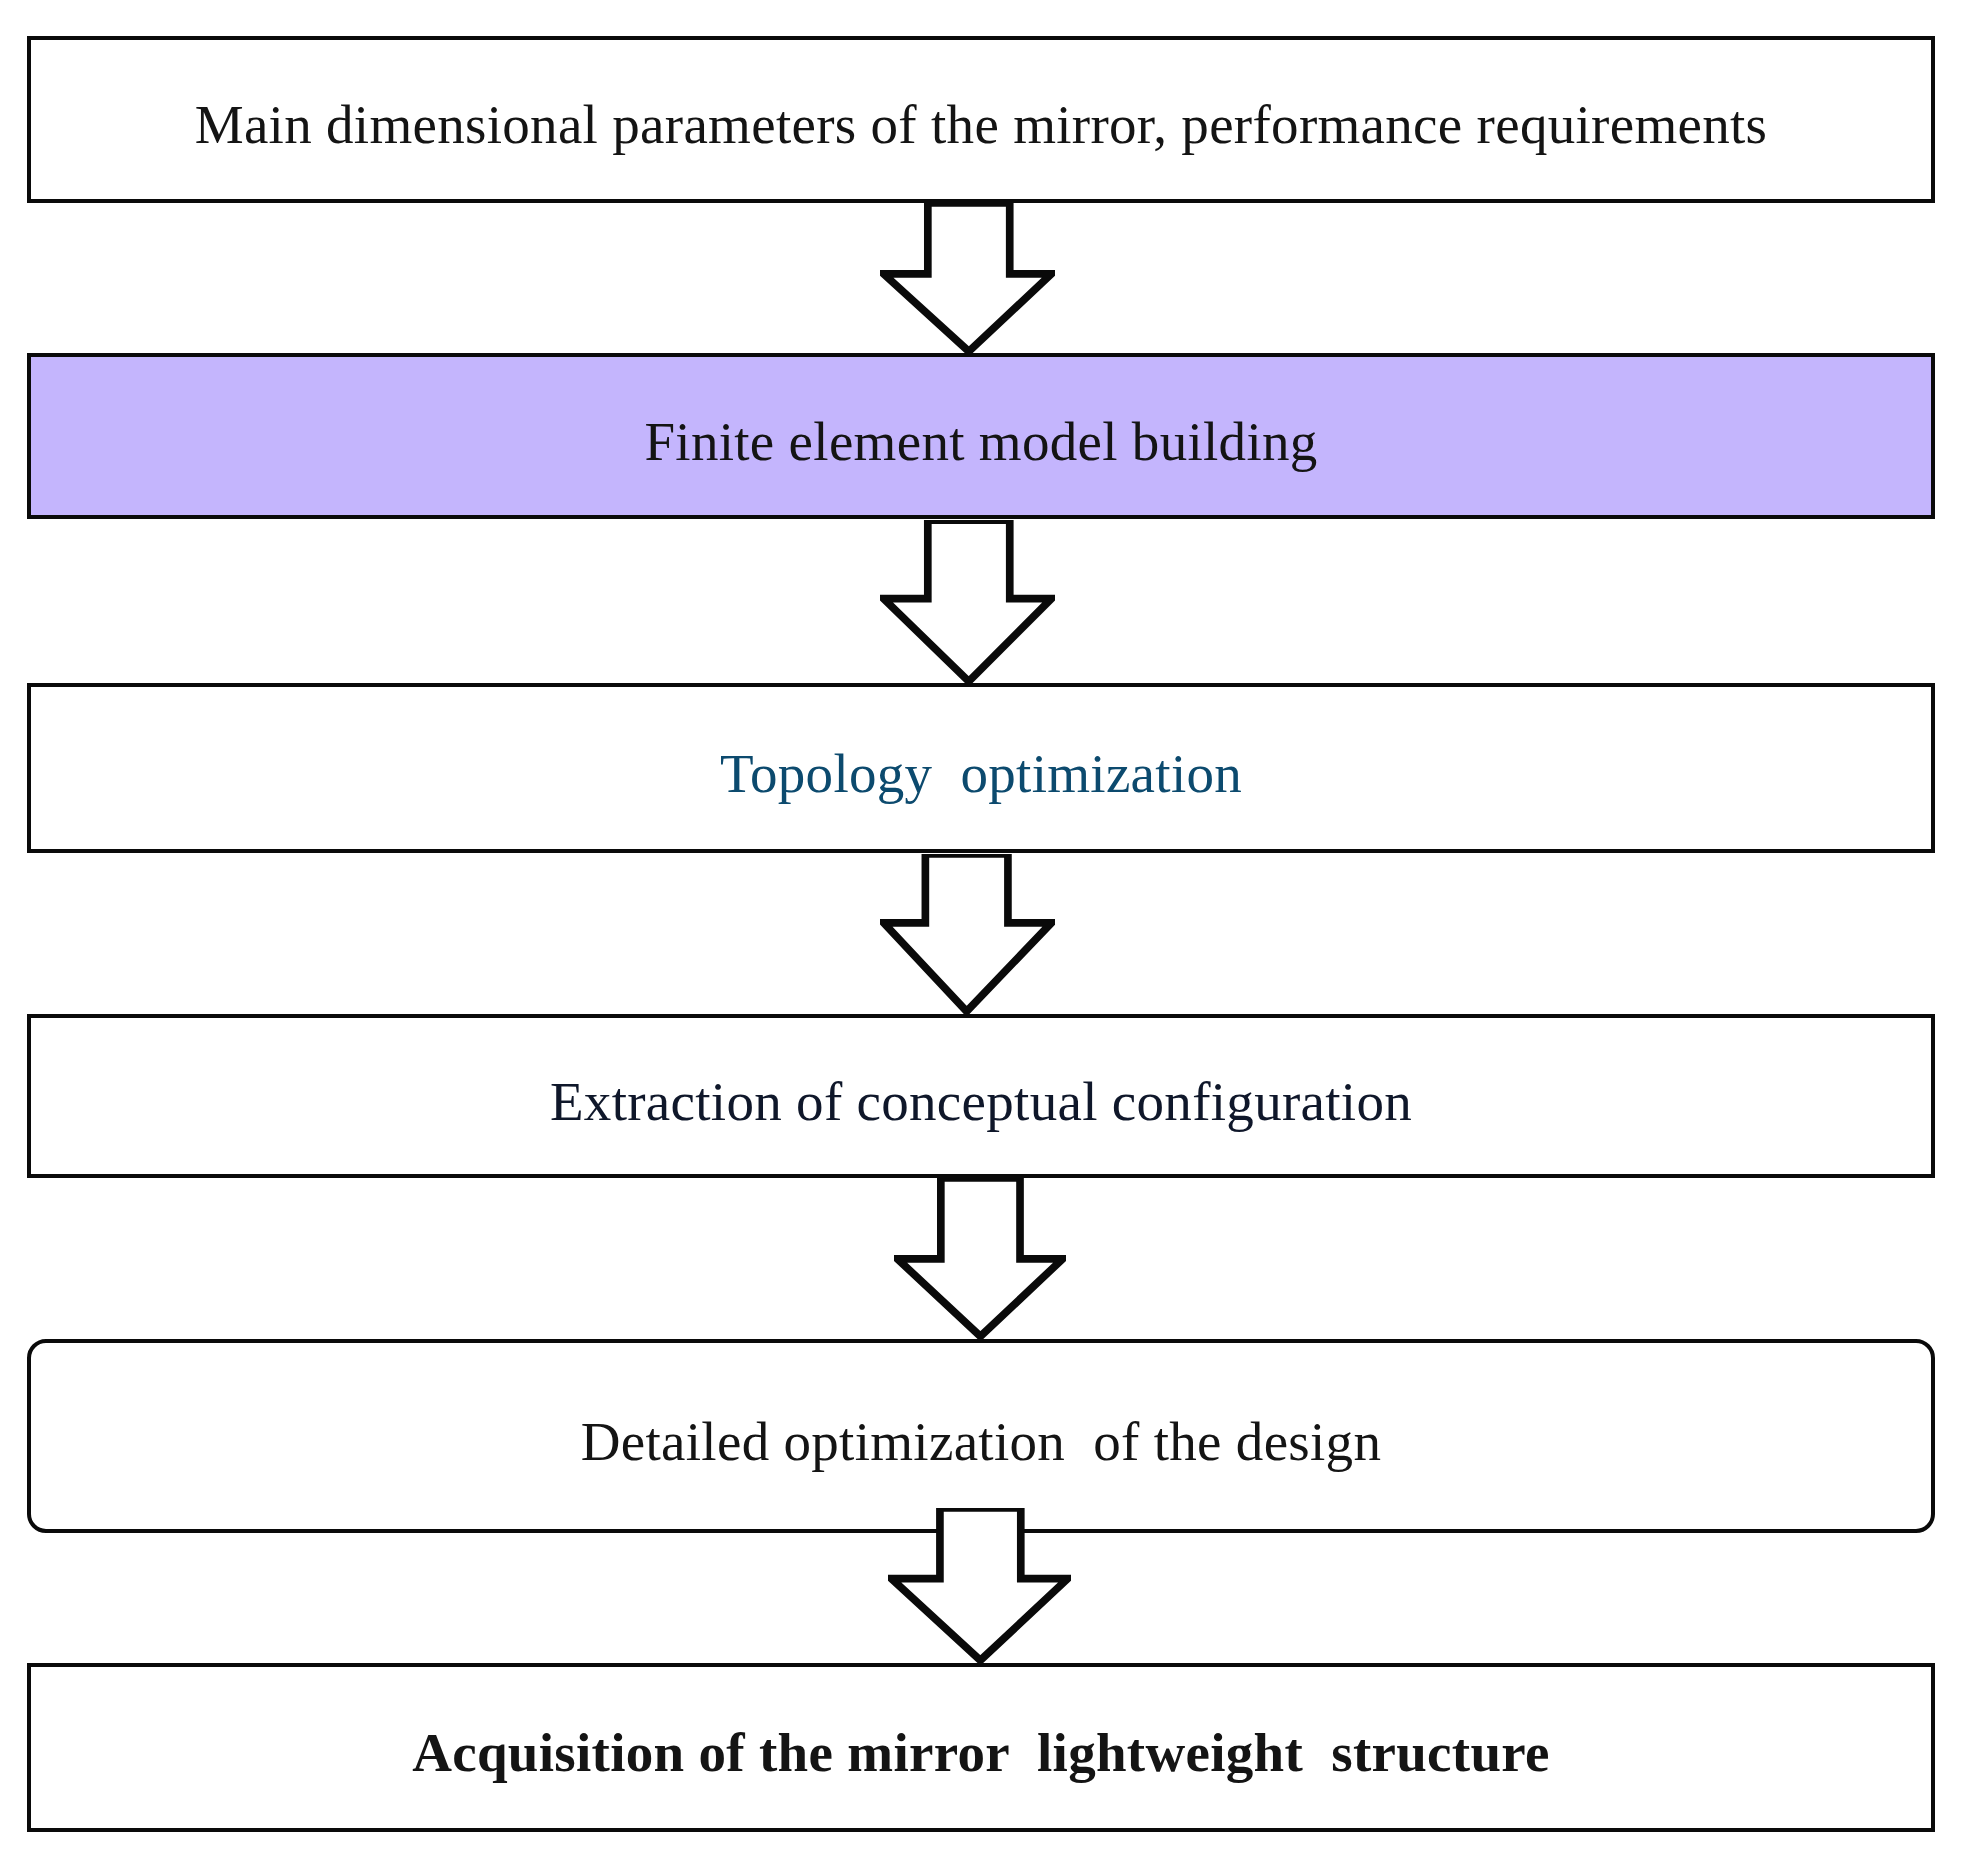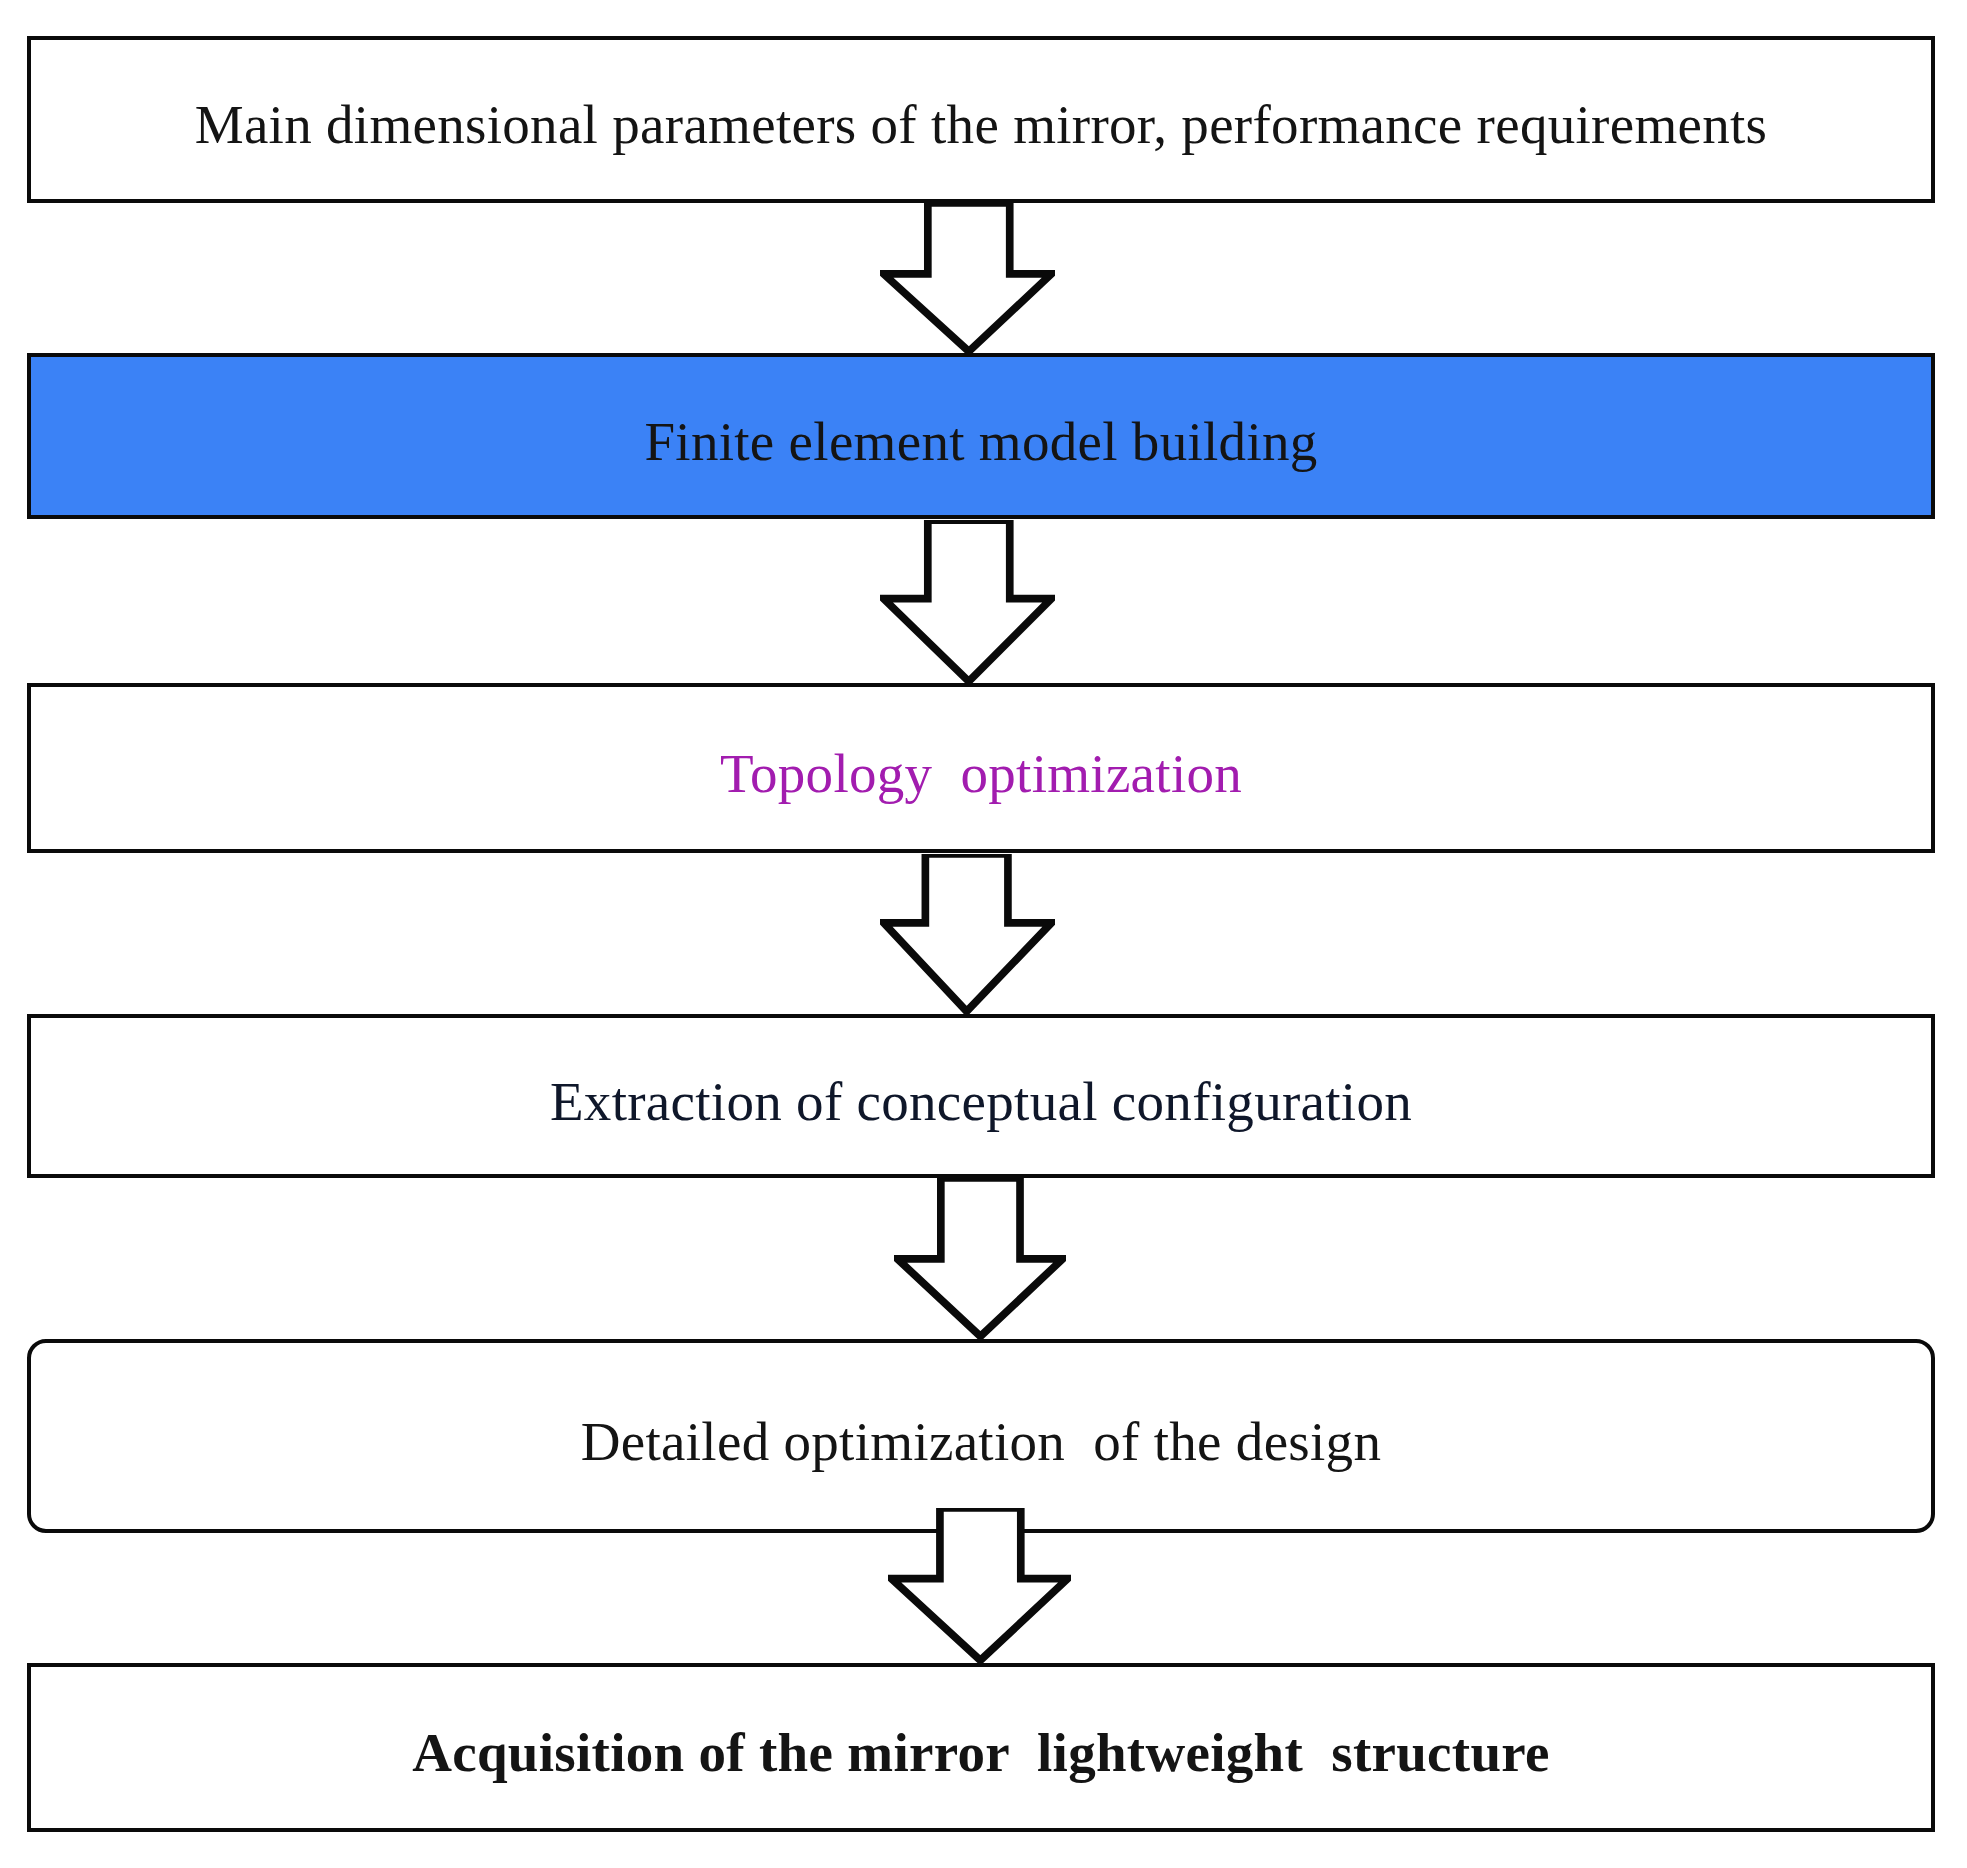--- a/index.html
+++ b/index.html
@@ -52,26 +52,26 @@
 </style>
 </head>
 <body>
 
 <div id="canvas">
 
   <div class="flow-box" id="box-0" style="left: 27px; top: 36px; width: 1908px; height: 167px; border-color: rgb(10, 10, 10); background: rgb(255, 255, 255);">
     <span class="flow-box-label" style="color: rgb(20, 20, 20);">Main dimensional parameters of the mirror, performance requirements</span>
   </div>
 
-  <div class="flow-box" id="box-1" style="left: 27px; top: 353px; width: 1908px; height: 166px; border-color: rgb(10, 10, 10); background: #3b82f6;">
+  <div class="flow-box" id="box-1" style="left: 27px; top: 353px; width: 1908px; height: 166px; border-color: rgb(10, 10, 10); background: #c4b5fd;">
     <span class="flow-box-label" style="color: rgb(20, 20, 20);">Finite element model building</span>
   </div>
 
   <div class="flow-box" id="box-2" style="left: 27px; top: 683px; width: 1908px; height: 170px; border-color: rgb(10, 10, 10); background: rgb(255, 255, 255);">
-    <span class="flow-box-label" style="color: #a21caf;">Topology  optimization</span>
+    <span class="flow-box-label" style="color: #0c4a6e;">Topology  optimization</span>
   </div>
 
   <div class="flow-box" id="box-3" style="left: 27px; top: 1014px; width: 1908px; height: 164px; border-color: rgb(10, 10, 10); background: rgb(255, 255, 255);">
     <span class="flow-box-label" style="color: #0f172a;">Extraction of conceptual configuration</span>
   </div>
 
   <div class="flow-box" id="box-4" style="left: 27px; top: 1339px; width: 1908px; height: 194px; border-color: rgb(10, 10, 10); background: rgb(255, 255, 255); border-radius: 19px;">
     <span class="flow-box-label" style="color: rgb(20, 20, 20);">Detailed optimization  of the design</span>
   </div>
 

